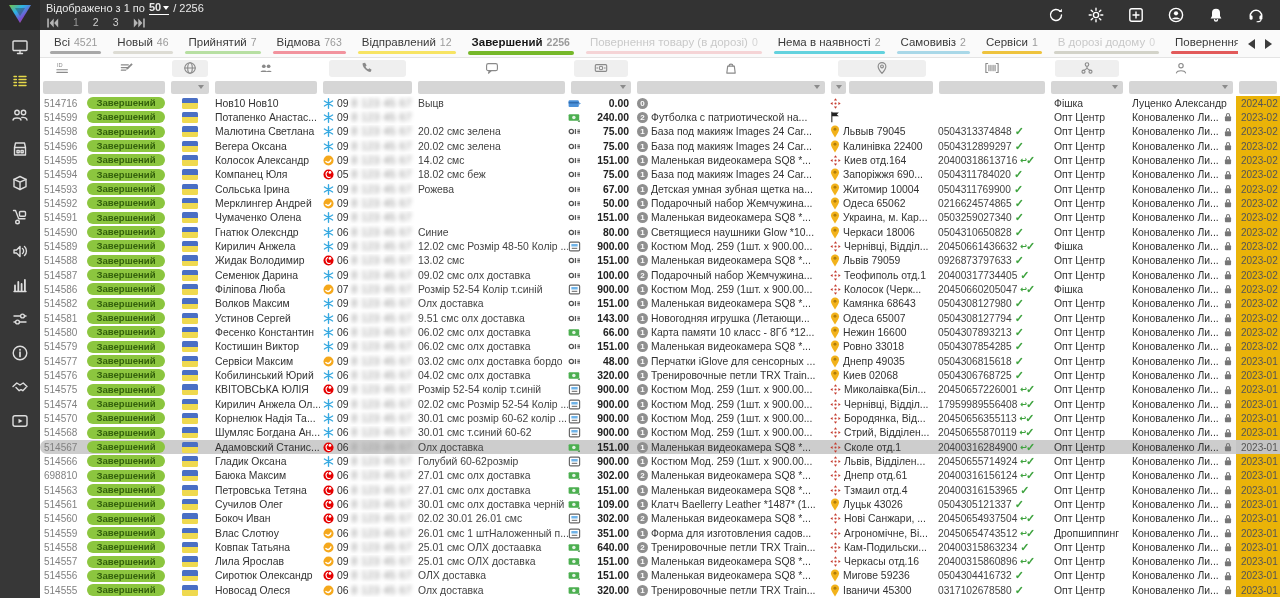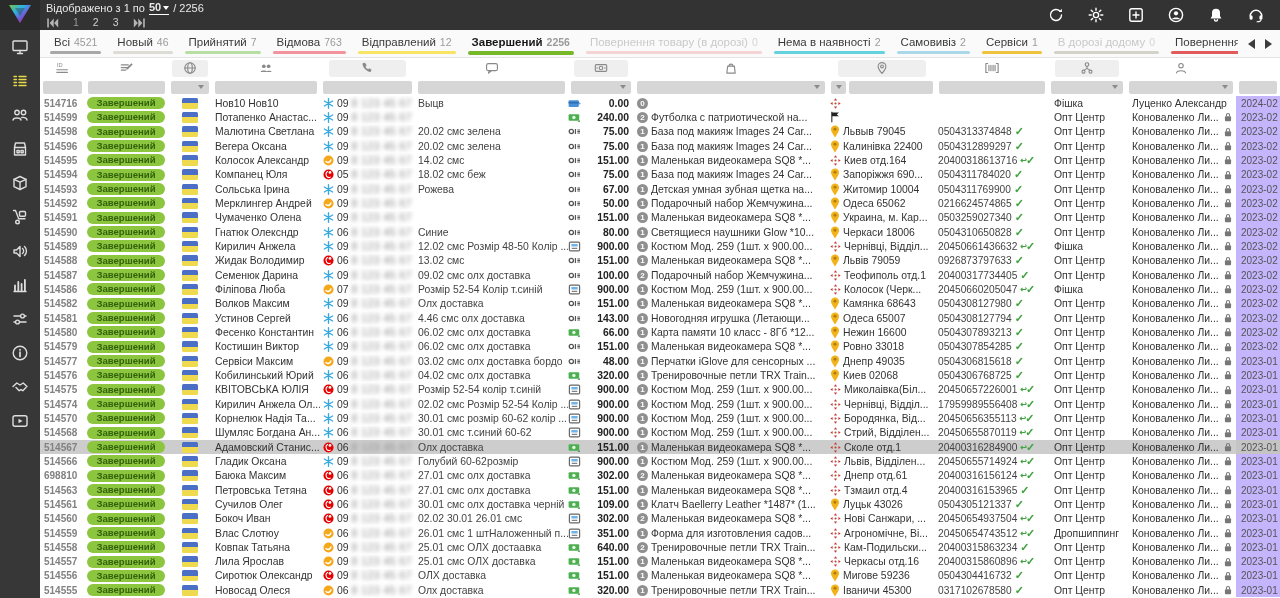--- a/index.html
+++ b/index.html
@@ -55,44 +55,44 @@
   .fbox.small .ddt{margin-right:0;}
 
   
   .w0{width:45px}.w1{width:83px}.w2{width:44px}.w3{width:108px}.w4{width:95px}
   .w5{width:153px}.w6{width:66px}.w7{width:194px}.w8{width:108px}.w9{width:112px}
   .w10{width:78px}.w11{width:110px}.w12{width:44px}
 
   
   .gridbody{height:502px;overflow:hidden;}
   .row{display:flex;height:14.34px;align-items:center;font-size:10.4px;color:#333;cursor:pointer;}
-  .row.sel{background:#cdcdcd;}
+  .row.sel{background:#cdcdcd;border-radius:7px;}
   .cell{display:flex;align-items:center;overflow:hidden;white-space:nowrap;height:100%;flex:none;}
-  .c-id{color:#818181;font-size:10px;padding-left:4px;font-weight:bold;}
+  .c-id{color:#818181;font-size:10px;padding-left:4px;}
   .pill{background:#8cc63f;color:#33610c;border-radius:8px;font-size:9.6px;font-weight:bold;width:78px;height:12px;line-height:12px;text-align:center;margin-left:2px;}
   .flagua{width:16px;height:11px;border-radius:1.5px;overflow:hidden;margin:0 auto;flex:none;}
   .flagua .b{height:5.5px;background:#4a6fc4;}
   .flagua .y{height:5.5px;background:#efd94f;}
   .c-name{padding-left:3px;}
   .c-phone{padding-left:3px;gap:3px;}
   .blurnum{filter:blur(2.1px);color:#8a8a8a;letter-spacing:.5px;}
   .c-comment{padding-left:3px;color:#444;}
   .c-money{padding-right:5px;gap:3px;}
   .amt{margin-left:auto;font-weight:600;color:#222;}
   .c-prod{padding-left:3px;gap:3px;}
   .badge{width:11px;height:11px;border-radius:50%;background:#8f8f8f;color:#fff;font-size:8px;font-weight:bold;display:inline-flex;align-items:center;justify-content:center;flex:none;}
   .ptxt{overflow:hidden;white-space:nowrap;}
   .c-loc{padding-left:2px;gap:3px;}
   .c-ttn{padding-left:2px;gap:3px;font-size:10.2px;color:#444;}
   .check{color:#3fa33f;font-weight:bold;font-size:11px;flex:none;}
   .check.dbl::before{content:"\21A9";font-size:8px;margin-right:-1px;vertical-align:1px;}
   .c-type{padding-left:6px;}
   .c-mgr{padding-left:6px;}
   .lockw{margin-left:auto;margin-right:4px;display:inline-flex;flex:none;}
-  .c-date{background:#c4b5fd;color:#555;font-size:10px;padding-left:5px;}
+  .c-date{background:#eab308;color:#555;font-size:10px;padding-left:5px;}
   .row.sel .c-date{background:#c4c4c4;}
   .opic{flex:none;display:inline-flex;}
 </style>
 </head>
 <body>
 
 <div class="topbar">
   <div class="logo">
     <span>
       <svg width="26" height="22" viewBox="0 0 26 22">
@@ -1466,21 +1466,21 @@
           <span class="opic" style="display: inline-flex;">
             <svg width="11" height="11" viewBox="0 0 12 12">
               <g stroke="#35a8e0" stroke-width="1.5" stroke-linecap="round">
                 <path d="M6 0.8v10.4M1.5 3.3l9 5.4M10.5 3.3l-9 5.4"></path>
               </g>
             </svg>
           </span>
           <span>06</span>
           <span class="blurnum">8 123 45 67</span>
         </div>
-        <div class="cell c-comment w5">4.46 смс олх доставка</div>
+        <div class="cell c-comment w5">9.51 смс олх доставка</div>
         <div class="cell c-money w6">
           <span style="display: inline-flex;">
             <svg width="13" height="11" viewBox="0 0 16 14">
               <circle cx="4" cy="7" r="2.7" fill="none" stroke="#555" stroke-width="1.7"></circle>
               <path d="M9.2 3.8v6.4" stroke="#555" stroke-width="1.5"></path>
               <path d="M11.6 5h3.4M11.6 7h3.4M11.6 9h3.4" stroke="#555" stroke-width="1.4"></path>
             </svg>
           </span>
           <span class="amt">143.00</span>
         </div>

